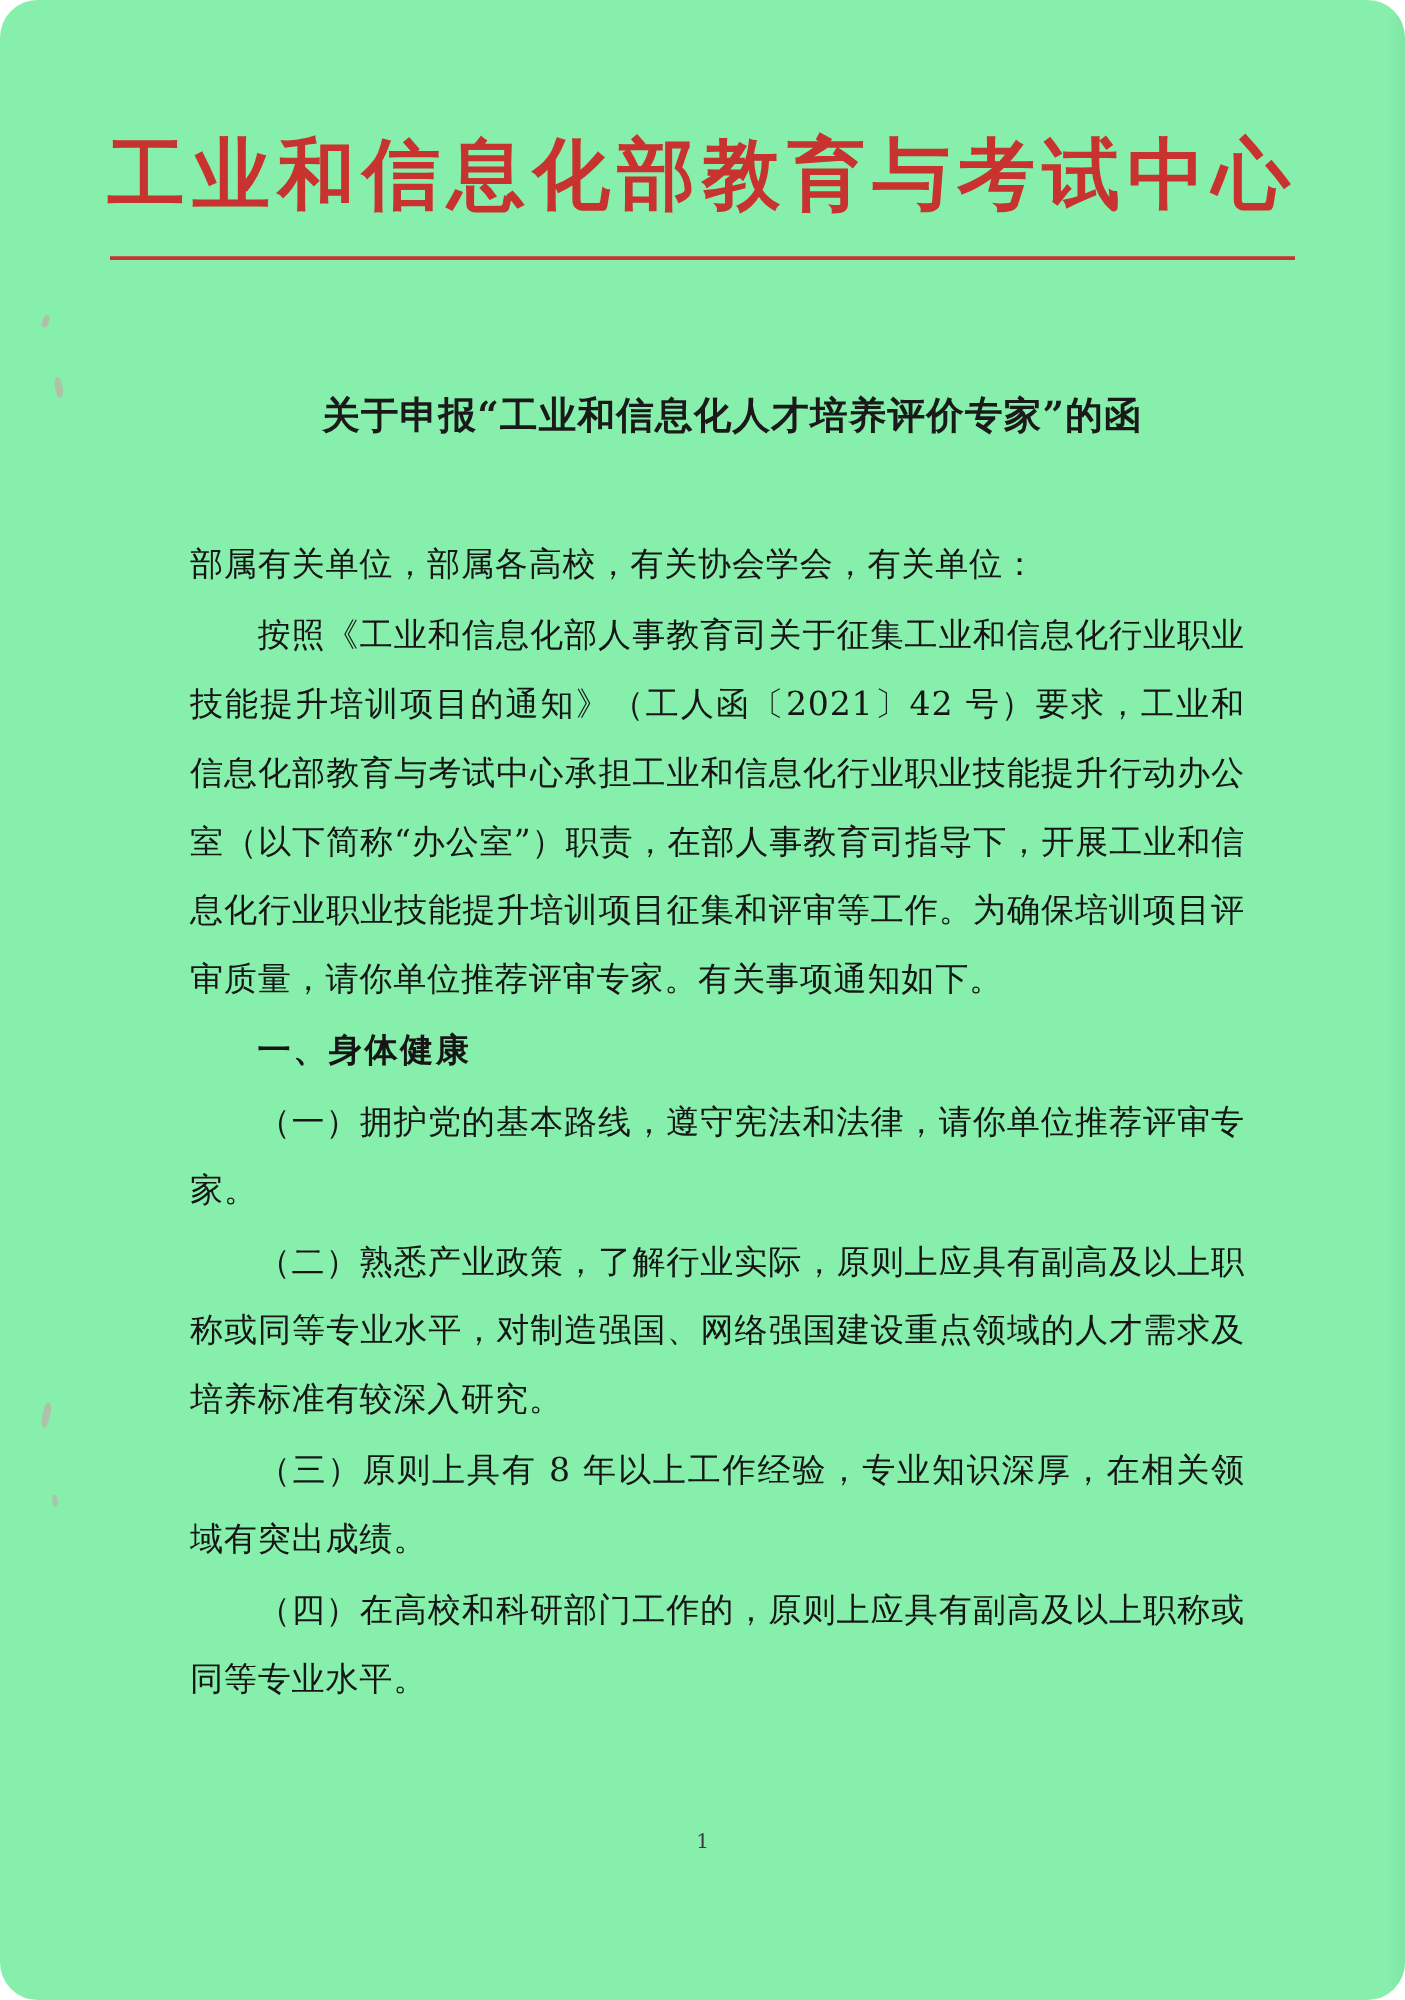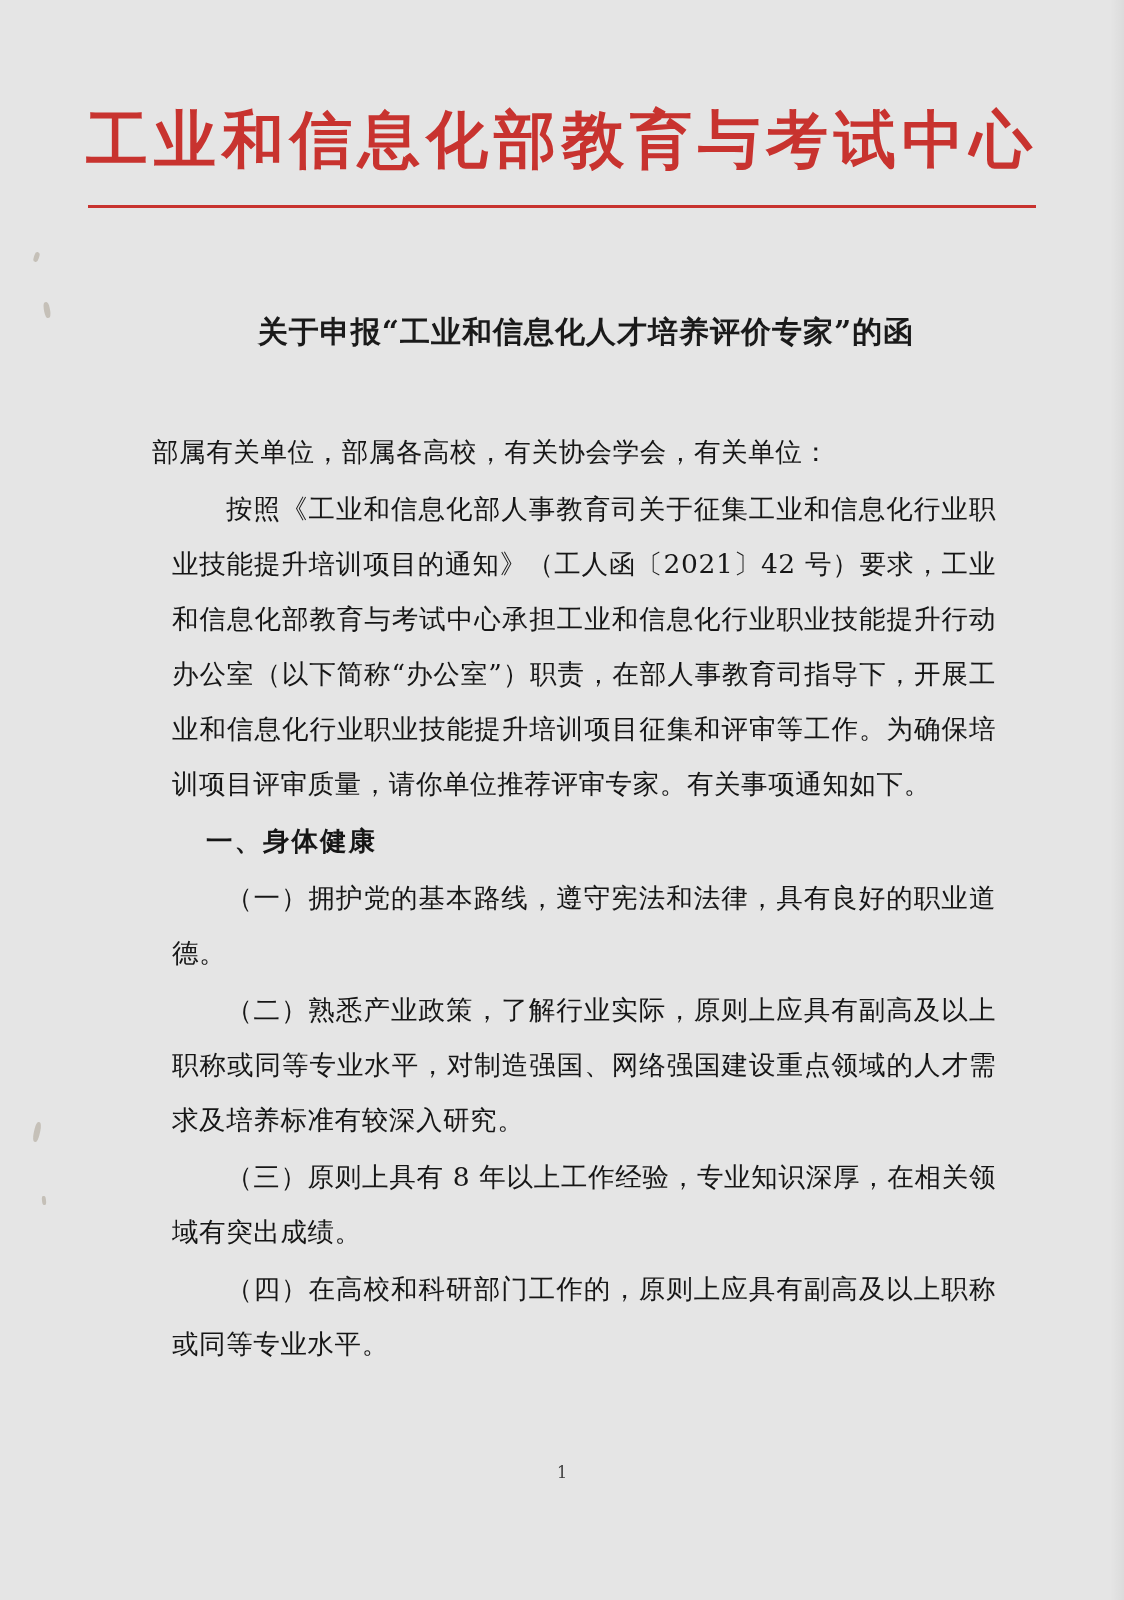--- a/index.html
+++ b/index.html
@@ -4,23 +4,24 @@
 <style>
   html, body {
     margin: 0;
     padding: 0;
     background: #ffffff;
   }
   .page {
     position: relative;
     width: 1124px;
     height: 1600px;
-    background: #e5e5e5;
+    background: #86efac;
     overflow: hidden;
     font-family: "DejaVu Serif", "Liberation Serif", serif;
+    border-radius: 30px;
   }
 
   
   .letterhead {
     position: absolute;
     top: 104px;
     left: 0;
     width: 100%;
     text-align: center;
   }
@@ -67,21 +68,20 @@
   .para {
     font-size: 26.5px;
     line-height: 55px;
     color: #161616;
     letter-spacing: 0.6px;
     text-align: justify;
     margin: 0 0 2px 0;
   }
   .para.indent {
     text-indent: 54px;
-    margin-left: 20px;
   }
   .para.heading {
     font-weight: 700;
     text-indent: 54px;
     letter-spacing: 2px;
   }
 
   
   .page-number {
     position: absolute;
@@ -120,21 +120,21 @@
     <div class="letterhead-title">工业和信息化部教育与考试中心</div>
   </div>
   <div class="letterhead-rule"></div>
 
   <div class="doc-title">关于申报“工业和信息化人才培养评价专家”的函</div>
 
   <div class="body-block">
     <p class="para">部属有关单位，部属各高校，有关协会学会，有关单位：</p>
     <p class="para indent">按照《工业和信息化部人事教育司关于征集工业和信息化行业职业技能提升培训项目的通知》（工人函〔2021〕42 号）要求，工业和信息化部教育与考试中心承担工业和信息化行业职业技能提升行动办公室（以下简称“办公室”）职责，在部人事教育司指导下，开展工业和信息化行业职业技能提升培训项目征集和评审等工作。为确保培训项目评审质量，请你单位推荐评审专家。有关事项通知如下。</p>
     <p class="para heading">一、身体健康</p>
-    <p class="para indent">（一）拥护党的基本路线，遵守宪法和法律，具有良好的职业道德。</p>
+    <p class="para indent">（一）拥护党的基本路线，遵守宪法和法律，请你单位推荐评审专家。</p>
     <p class="para indent">（二）熟悉产业政策，了解行业实际，原则上应具有副高及以上职称或同等专业水平，对制造强国、网络强国建设重点领域的人才需求及培养标准有较深入研究。</p>
     <p class="para indent">（三）原则上具有 8 年以上工作经验，专业知识深厚，在相关领域有突出成绩。</p>
     <p class="para indent">（四）在高校和科研部门工作的，原则上应具有副高及以上职称或同等专业水平。</p>
   </div>
 
   <div class="page-number">1</div>
 
   <div class="speckle sp1"></div>
   <div class="speckle sp2"></div>
   <div class="speckle sp3"></div>

